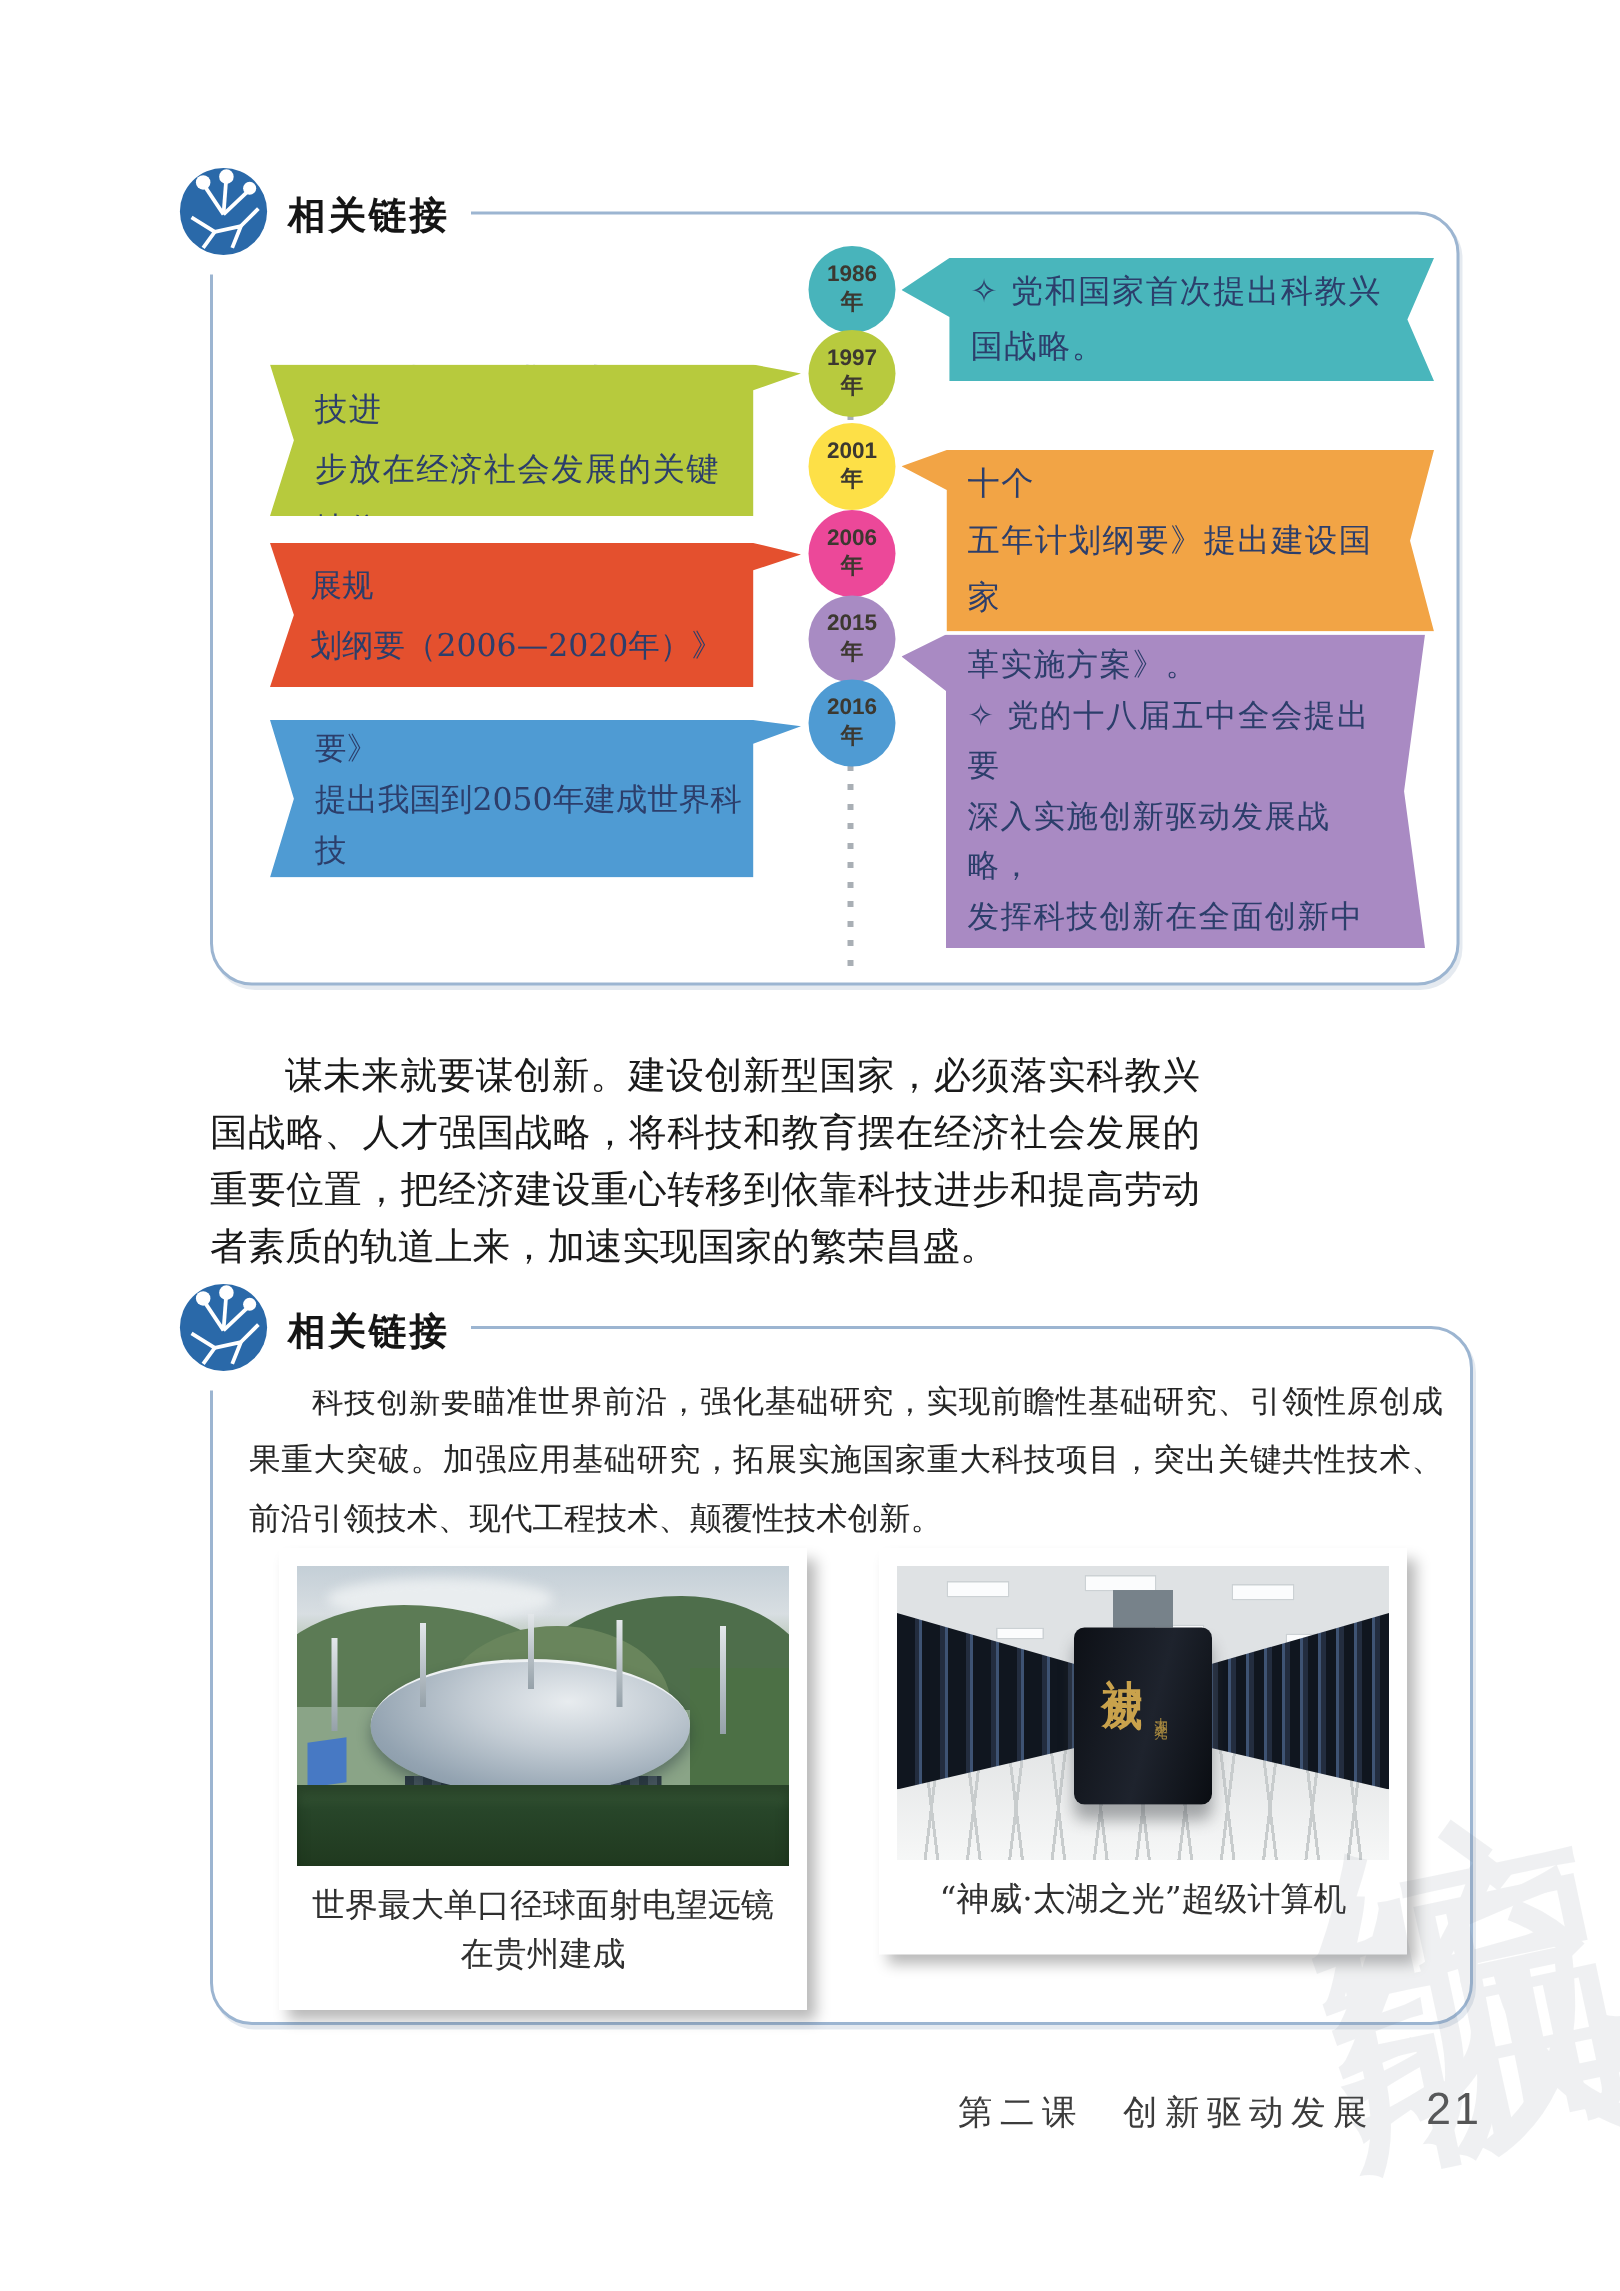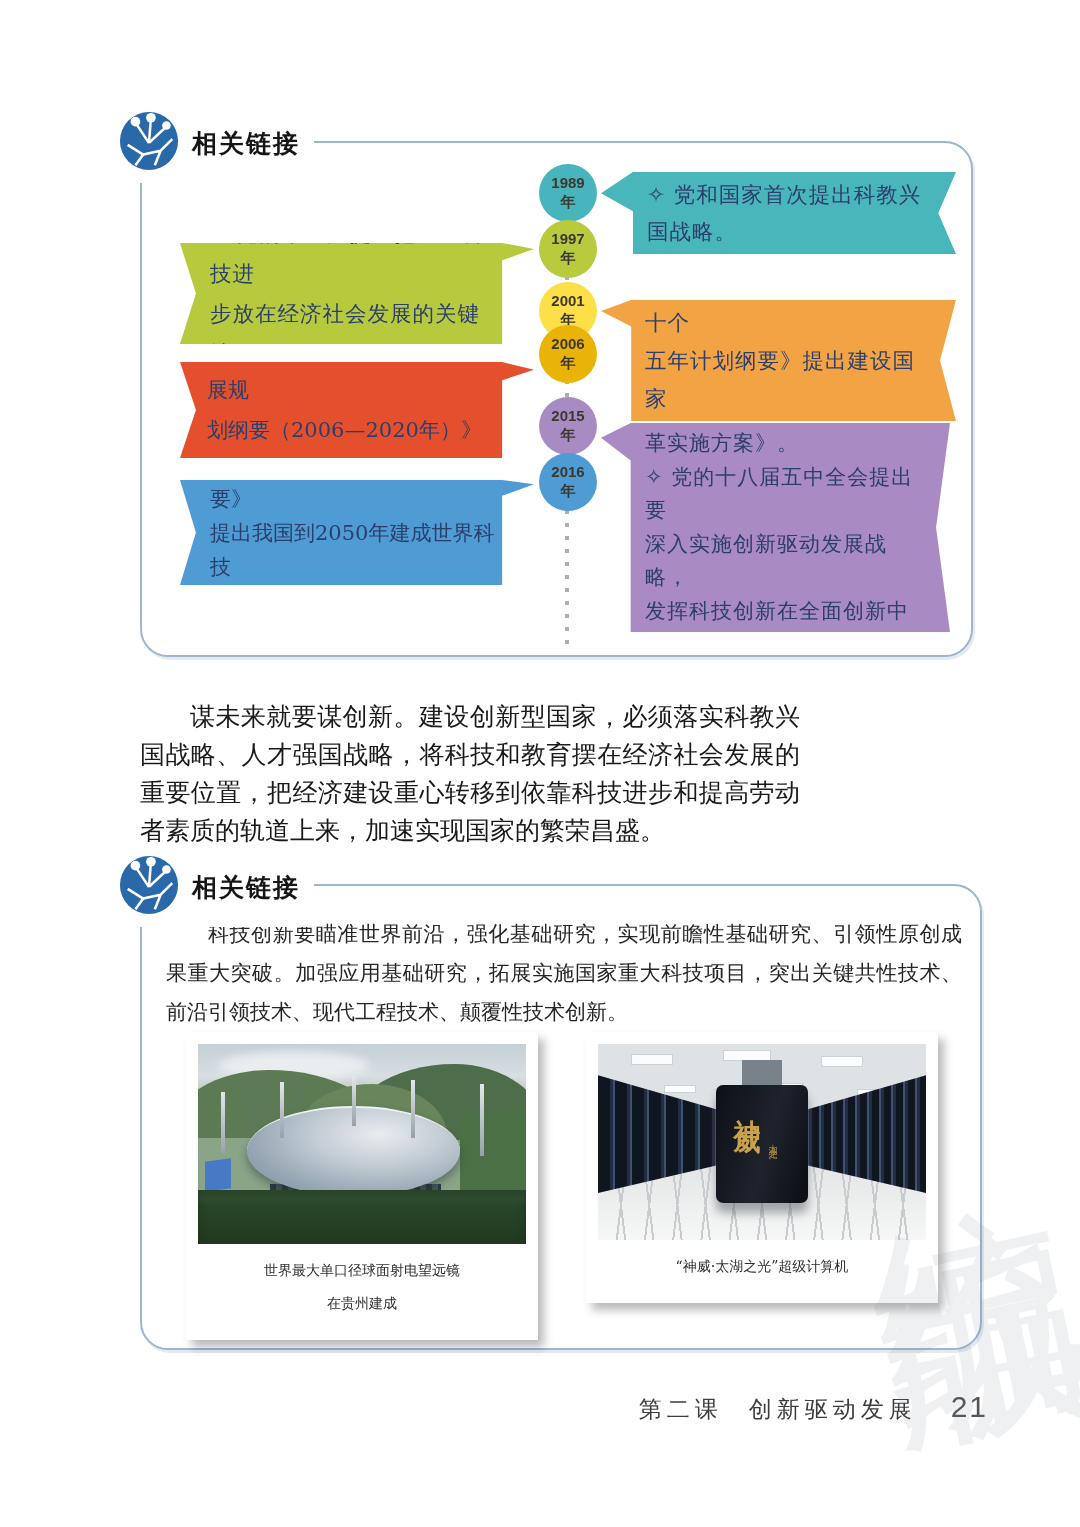--- a/index.html
+++ b/index.html
@@ -35,21 +35,21 @@
   .year-circle {
     position:absolute; left:539px; width:58px; height:58px; border-radius:50%; z-index:5;
     display:flex; align-items:center; justify-content:center; text-align:center;
     font-family:"Liberation Sans","DejaVu Sans",sans-serif;
     font-size:15px; font-weight:700; color:#3c3830; line-height:1.25;
   }
   .year-label { white-space:pre-line; }
   .yc-0 { top:164px; background:#48b4bb; }
   .yc-1 { top:220px; background:#b8ca3e; }
   .yc-2 { top:282px; background:#fde047; }
-  .yc-3 { top:325px; background:#eab308;align-items:center; }
+  .yc-3 { top:340px; background:#ec4899;align-items:center; }
   .yc-4 { top:397px; background:#a88bc3; }
   .yc-5 { top:453px; background:#4f9bd3; }
   .banner {
     position:absolute; z-index:3; display:flex; align-items:center;
     color:#2c3e6b; font-size:21.5px; letter-spacing:1px;
   }
   .banner-text { white-space:pre-line; width:100%; }
   .bn-0 { left:601px; top:172px; width:355px; height:82px; background:#49b6bc;
           clip-path:polygon(0 26%, 9% 0, 100% 0, 95% 50%, 100% 100%, 9% 100%, 9% 48%);
           padding:4px 24px 4px 46px; line-height:37px; }
@@ -78,21 +78,21 @@
     font-size:21px; line-height:39px; text-indent:2em; text-align:justify; color:#262626;
   }
   
   .photo-card {
     position:absolute; background:#fff; z-index:4; padding:12px 12px 6px;
     box-shadow:6px 7px 9px rgba(0,0,0,.28);
   }
   .card-left  { left:186px; top:1032px; width:352px; }
   .card-right { left:586px; top:1032px; width:352px; }
   .caption {
-    text-align:center; font-size:14px; line-height:33px; color:#2f2f2f;
+    text-align:center; font-size:22px; line-height:33px; color:#2f2f2f;
     padding:10px 2px 14px; white-space:pre-line;
   }
   .photo { position:relative; overflow:hidden; }
   
   .photo-fast { width:328px; height:200px;
     background:linear-gradient(180deg,#c4cfd7 0%,#d8dee2 16%,#a9bba4 30%,#8aa487 42%); }
   .fast-cloud { position:absolute; left:6%; top:4%; width:46%; height:14%;
     background:#e9edef; border-radius:50%; filter:blur(4px); }
   .fast-hill { position:absolute; }
   .fh-1 { left:-8%; top:13%; width:66%; height:34%; background:#5c7b55;
@@ -187,21 +187,21 @@
         <circle cx="34" cy="8" r="5" fill="#ffffff"></circle>
         <circle cx="50" cy="16" r="4.5" fill="#ffffff"></circle>
       </svg>
     </span>
     <span class="panel-title">相关链接</span>
   </div>
 
   <div class="dotline"></div>
 
   <div class="year-circle yc-0">
-    <span class="year-label">1989
+    <span class="year-label">1986
 年</span>
     </div>
   <div class="year-circle yc-1">
     <span class="year-label">1997
 年</span>
     </div>
   <div class="year-circle yc-2">
     <span class="year-label">2001
 年</span>
     </div>

